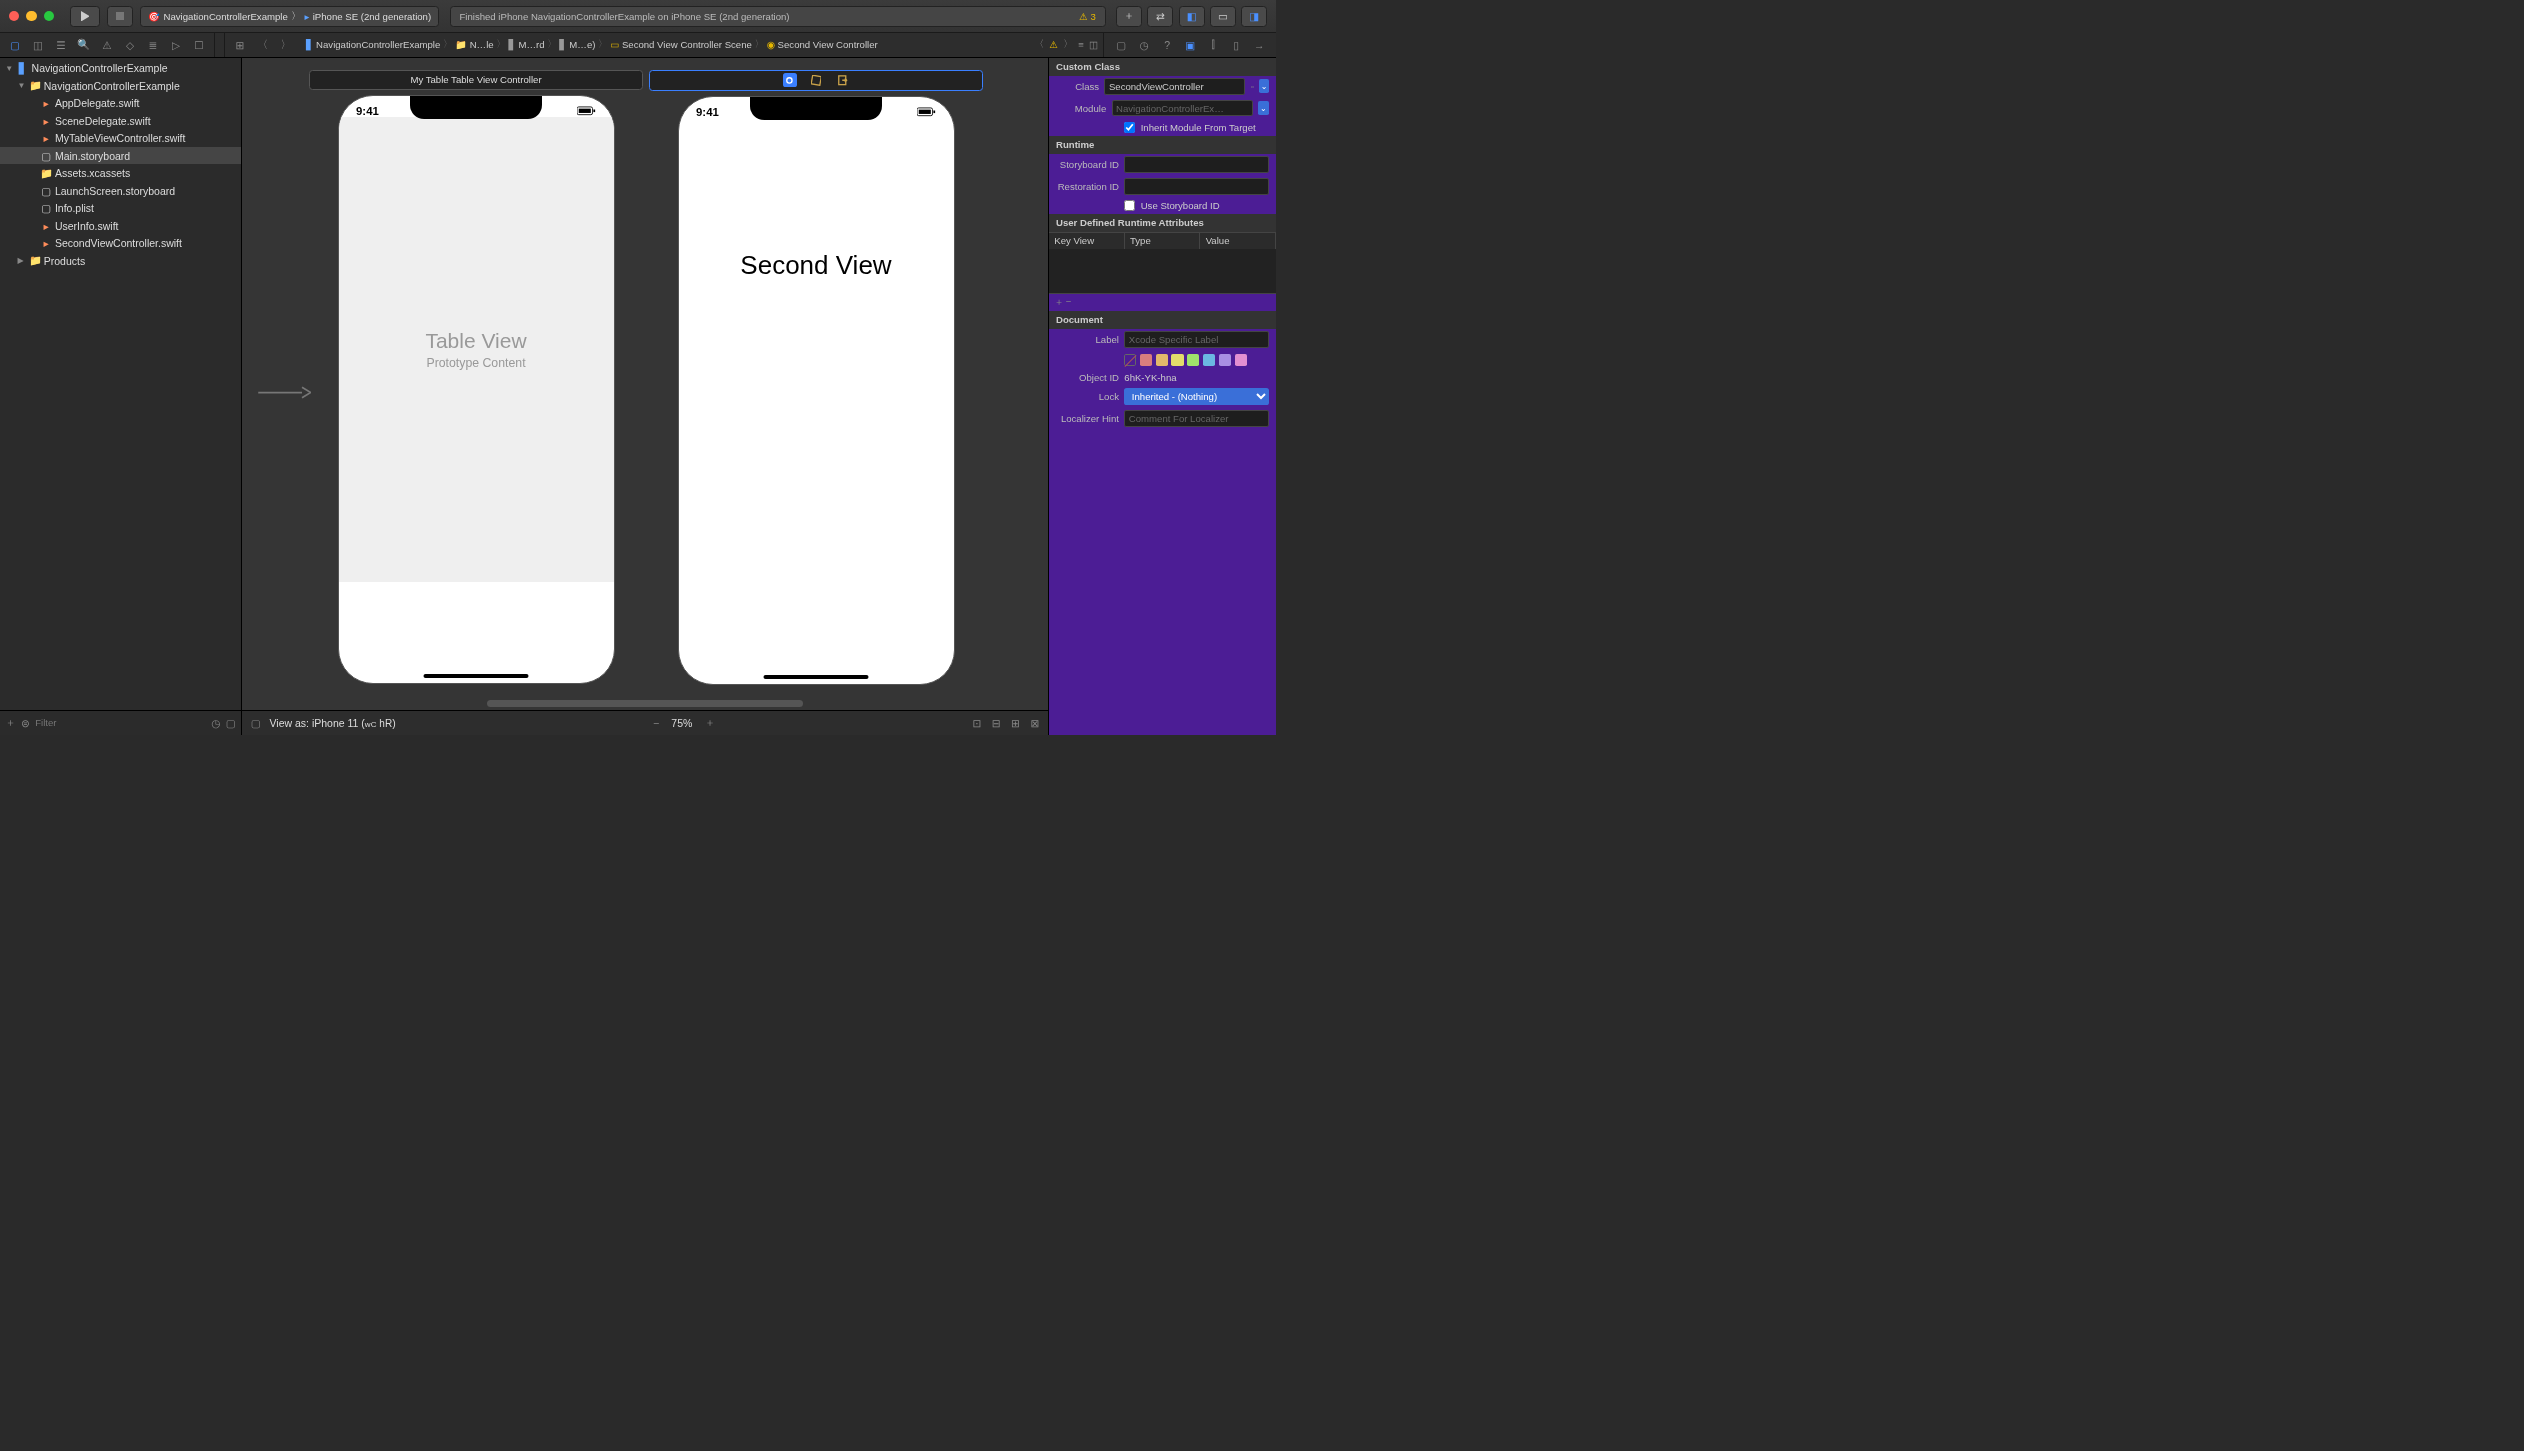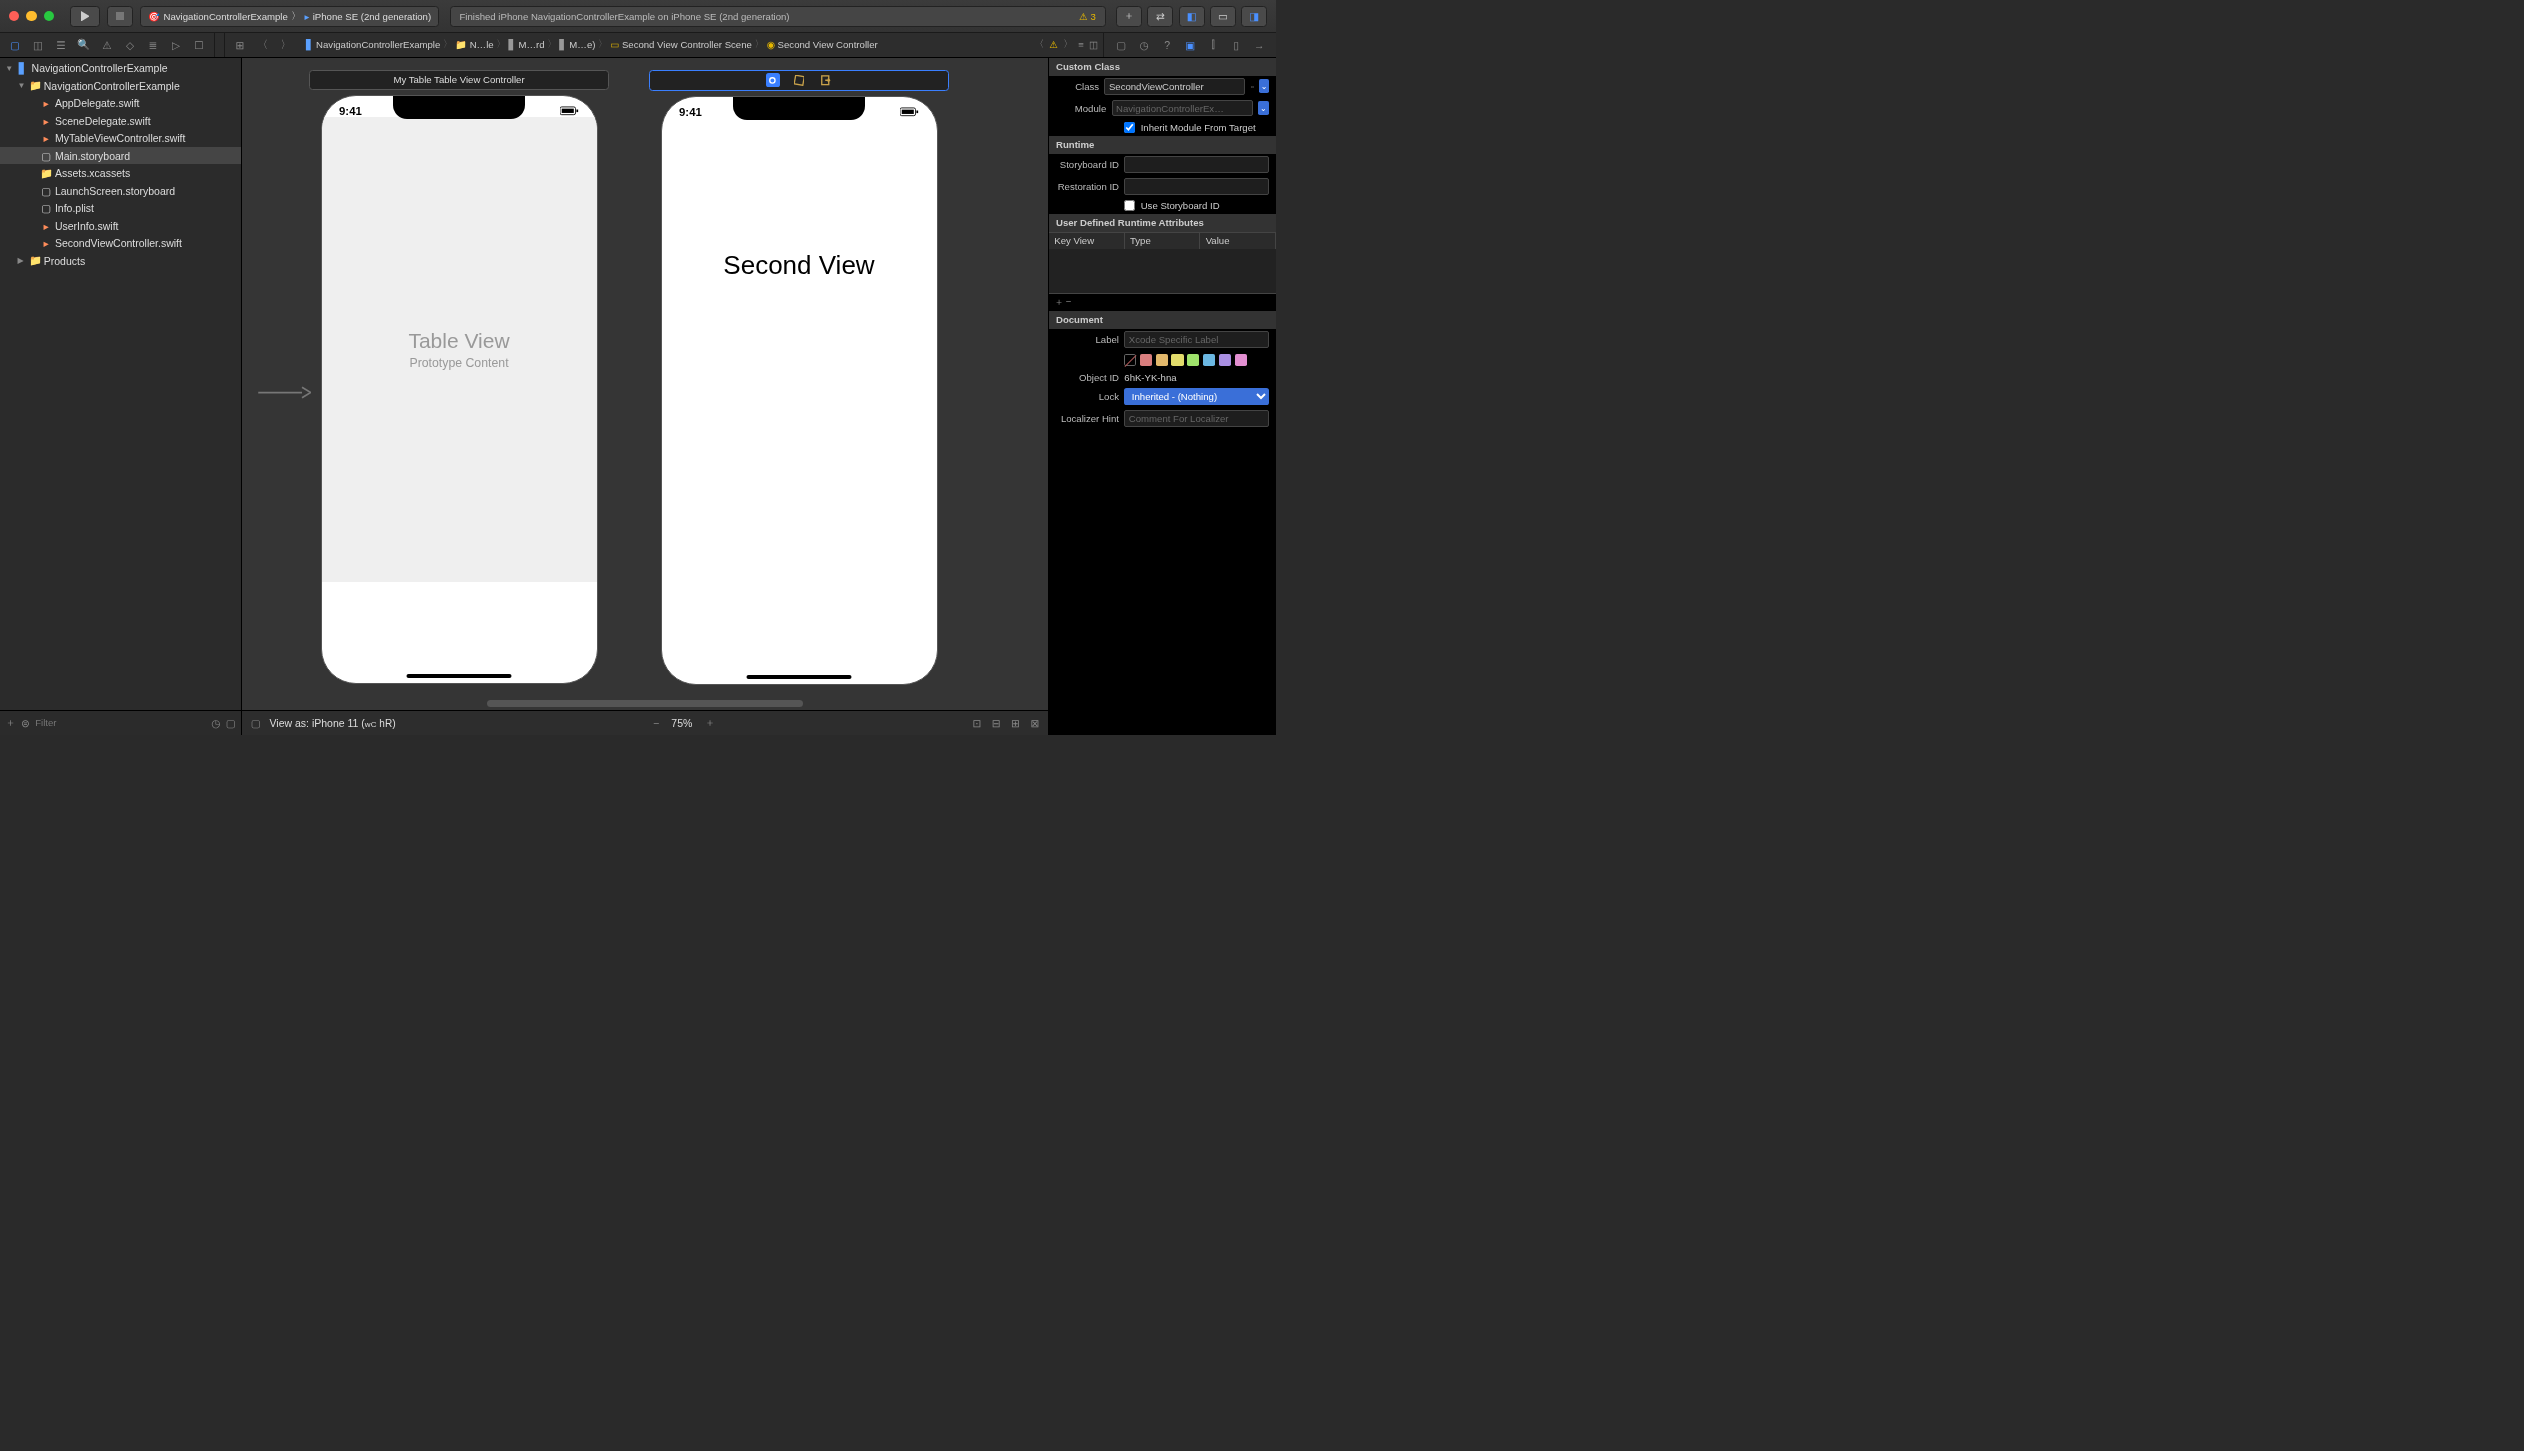--- a/index.html
+++ b/index.html
@@ -36,21 +36,21 @@
 .row.sel{background:#454545;}
 .row .disc{width:8.8px;color:#888;font-size:8px;}
 .row .fico{width:12.3px;text-align:center;}
 .nav-bottom{height:24.5px;border-top:0.9px solid #000; display:flex;align-items:center;padding:0 5.3px; gap:5.3px;}
 .nav-bottom input{flex:1;background:transparent;border:none;color:#999;font-size:9.6px;outline:none;}
 
 
 .canvas-wrap{flex:1; display:flex; flex-direction:column; background:#353535;}
 .canvas{flex:1; position:relative; overflow:hidden;}
 .scene{position:absolute; display:flex; flex-direction:column; align-items:center;}
-.scene-title{background:#222; color:#ddd; font-size:9.6px; padding:3.5px 0; width:300px; text-align:center; border:0.9px solid #555; border-radius:3.5px; margin-bottom:5.3px;}
+.scene-title{background:#222; color:#ddd; font-size:9.6px; padding:3.5px 0; width:334px; text-align:center; border:0.9px solid #555; border-radius:3.5px; margin-bottom:5.3px;}
 .scene-title.sel{border:1.8px solid #3a7fff; padding:2.6px 0;}
 .iconbar{display:flex;gap:12.3px;align-items:center;justify-content:center;width:100%;}
 .iconbar .ib{width:14px;height:14px;display:flex;align-items:center;justify-content:center;color:#c9a24a;font-size:10.5px;}
 .iconbar .ib.vc{background:#3a7fff;border-radius:2.6px;color:#fff;}
 .phone{width:277px;height:589px;background:#fff;border-radius:35px;border:0.9px solid #555;position:relative;overflow:hidden;}
 .notch{position:absolute;top:0;left:50%;transform:translateX(-50%);width:132px;height:23px;background:#000;border-radius:0 0 14px 14px;}
 .statusbar{display:flex;justify-content:space-between;padding:8.8px 17.5px 0;font-size:11.4px;font-weight:600;color:#000;}
 .statusbar .sig{display:flex;gap:2.6px;align-items:center;}
 .home-ind{position:absolute;bottom:5.3px;left:50%;transform:translateX(-50%);width:105px;height:3.5px;background:#000;border-radius:2.6px;}
 .proto-label{color:#999;font-size:8.8px;letter-spacing:0.4px;padding:26px 12.3px 5.3px;}
@@ -59,21 +59,21 @@
 .tv-body .t1{color:#999;font-size:21px;font-weight:500;}
 .tv-body .t2{color:#999;font-size:12.3px;margin-top:3.5px;}
 .second-label{color:#000;font-size:26px;font-weight:400;text-align:center;margin-top:132px;}
 .segue-arrow{position:absolute;color:#666;font-size:26px;}
 
 .canvas-bottom{height:24.5px;background:#2d2d2d;border-top:0.9px solid #000;display:flex;align-items:center;padding:0 8.8px;gap:8.8px;font-size:10.5px;color:#ddd;}
 .canvas-bottom .zoom{margin-left:auto;display:flex;align-items:center;gap:12.3px;margin-right:auto;}
 .canvas-bottom .right-tools{display:flex;gap:10.5px;color:#888;}
 
 
-.inspector{width:228px;background:#000000;border-left:0.9px solid #000;overflow:auto;font-size:9.6px;}
+.inspector{width:228px;background:#4c1d95;border-left:0.9px solid #000;overflow:auto;font-size:9.6px;}
 .insp-sec-h{background:#333;padding:3.5px 7px;color:#ccc;font-weight:600;font-size:9.6px;}
 .insp-row{display:flex;align-items:center;padding:2.6px 7px;gap:5.3px;}
 .insp-row label{width:63px;text-align:right;color:#bbb;}
 .insp-row input[type=text]{flex:1;background:#1e1e1e;border:0.9px solid #444;color:#ccc;padding:1.8px 3.5px;font-size:9.6px;border-radius:2px;}
 .insp-row input.ph::placeholder{color:#666;}
 .insp-row select{flex:1;background:#3a6fd8;border:none;color:#fff;padding:1.8px 3.5px;font-size:9.6px;border-radius:2.6px;}
 .insp-row .dd{width:14px;background:#3a6fd8;color:#fff;text-align:center;border-radius:1.8px;font-size:8px;padding:2.6px 0;}
 .insp-row .chk{width:11.4px;height:11.4px;}
 .colors{display:flex;gap:3.5px;padding:3.5px 7px 3.5px 75px;}
 .colors .sw{width:12.3px;height:12.3px;border-radius:1.8px;}

